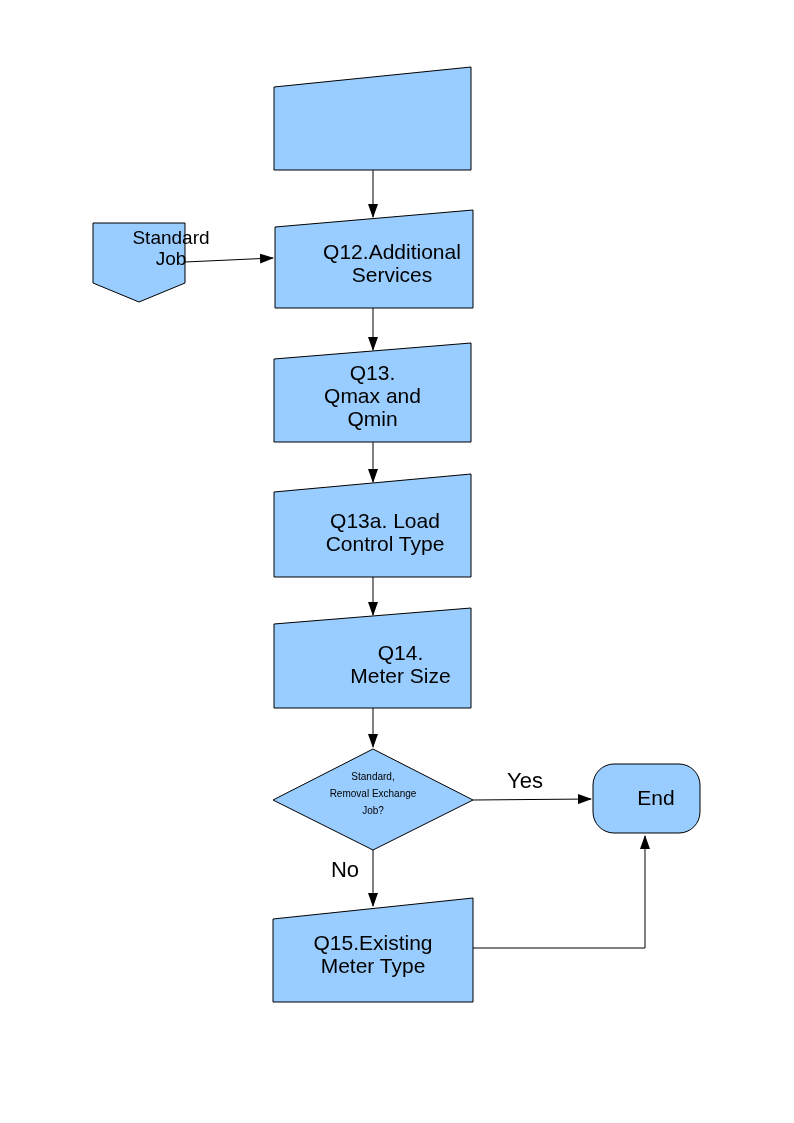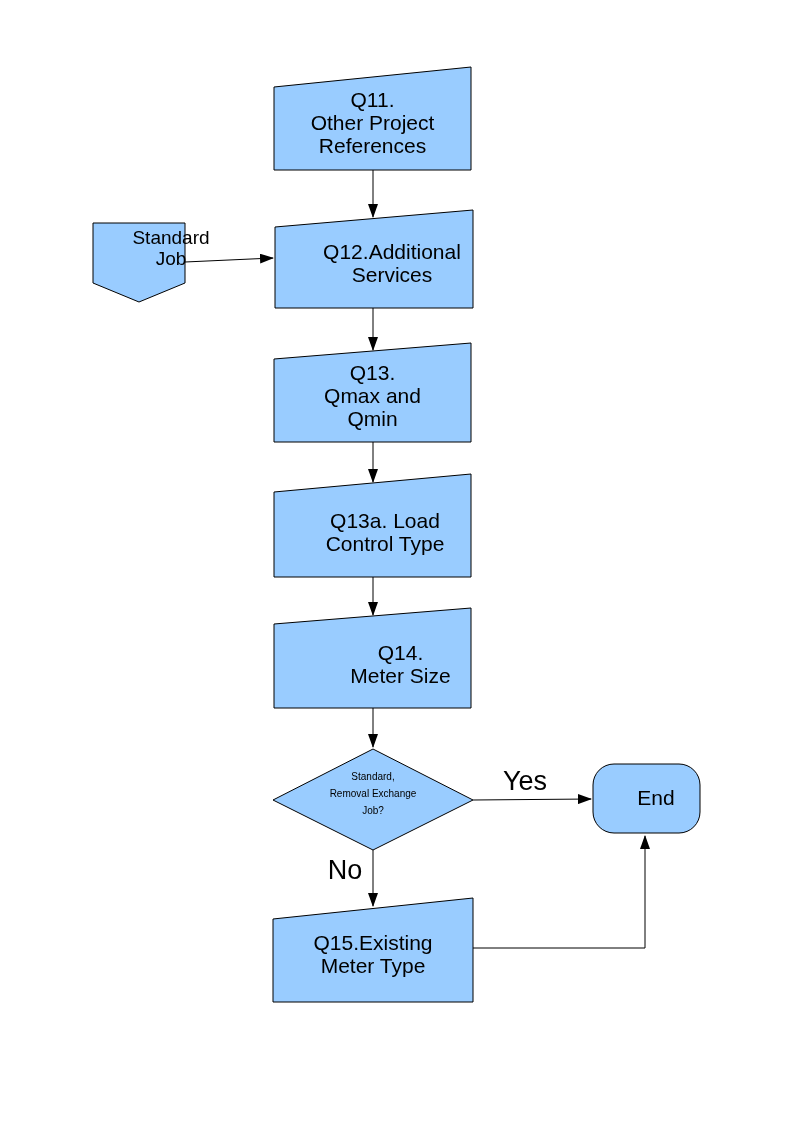--- a/index.html
+++ b/index.html
@@ -33,21 +33,21 @@
   .pentagon-label {
     font-size: 19px;
     line-height: 21px;
     padding-left: 32px;
   }
   .diamond-label {
     font-size: 10px;
     line-height: 17px;
   }
   .edge-label {
-    font-size: 27px;
+    font-size: 22px;
     line-height: 24px;
   }
 </style>
 </head>
 <body>
 
 <div id="canvas">
 
   <svg width="794" height="1123" viewBox="0 0 794 1123">
     <defs>
@@ -70,23 +70,20 @@
     <polygon points="93,223 185,223 185,283 139,302 93,283" fill="#99CCFF" stroke="#000000" stroke-width="1"></polygon>
     <polygon points="275,227 473,210 473,308 275,308" fill="#99CCFF" stroke="#000000" stroke-width="1"></polygon>
     <polygon points="274,359 471,343 471,442 274,442" fill="#99CCFF" stroke="#000000" stroke-width="1"></polygon>
     <polygon points="274,492 471,474 471,577 274,577" fill="#99CCFF" stroke="#000000" stroke-width="1"></polygon>
     <polygon points="274,624 471,608 471,708 274,708" fill="#99CCFF" stroke="#000000" stroke-width="1"></polygon>
     <polygon points="373,749 473,800 373,850 273,800" fill="#99CCFF" stroke="#000000" stroke-width="1"></polygon>
     <rect x="593" y="764" width="107" height="69" rx="21" ry="21" fill="#99CCFF" stroke="#000000" stroke-width="1"></rect>
     <polygon points="273,919 473,898 473,1002 273,1002" fill="#99CCFF" stroke="#000000" stroke-width="1"></polygon>
   </svg>
 
-  <div class="label node-label" style="left:274px; top:88px; width:197px;">Q11.
-Other Project
-References</div>
 
   <div class="label pentagon-label" style="left:93px; top:227px; width:92px;">Standard
 Job</div>
 
   <div class="label node-label" style="left:275px; top:240px; width:234px;">Q12.Additional
 Services</div>
 
   <div class="label node-label" style="left:274px; top:361px; width:197px;text-align:center;">Q13.
 Qmax and
 Qmin</div>

